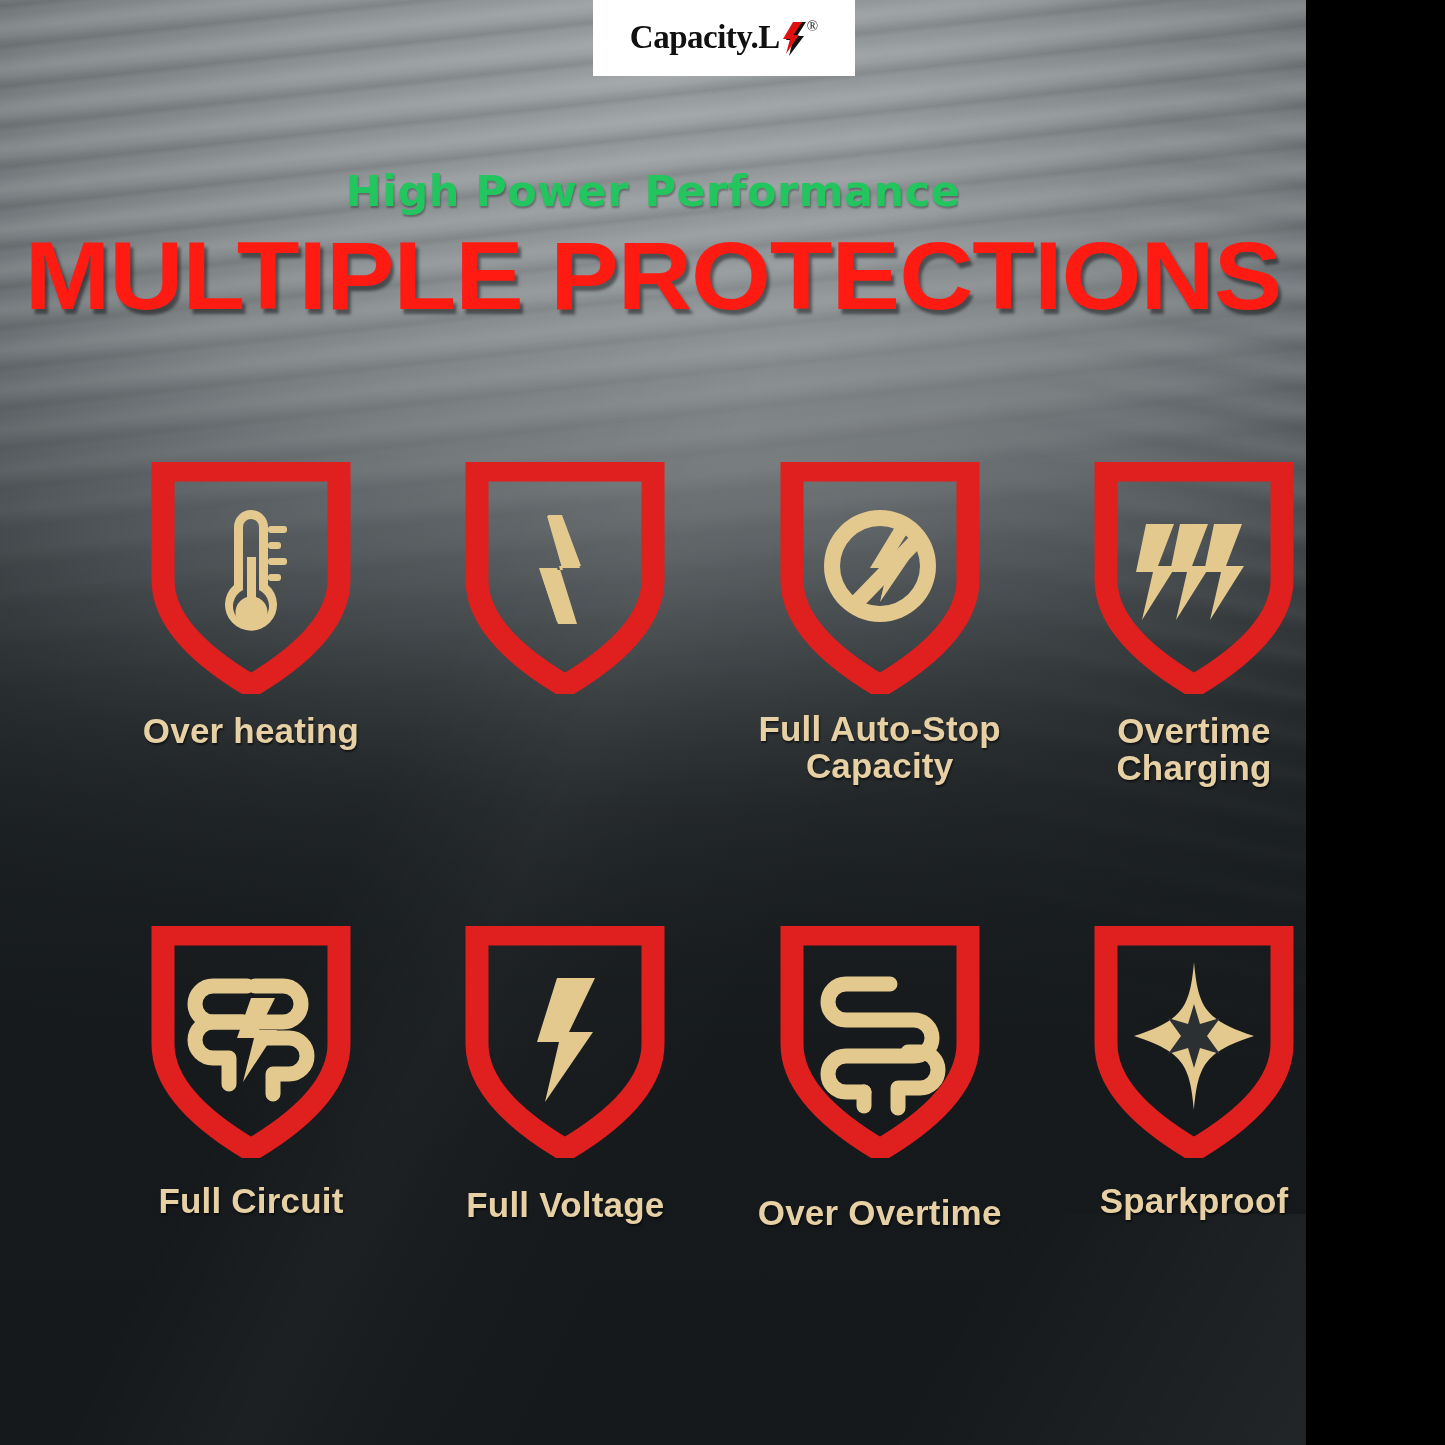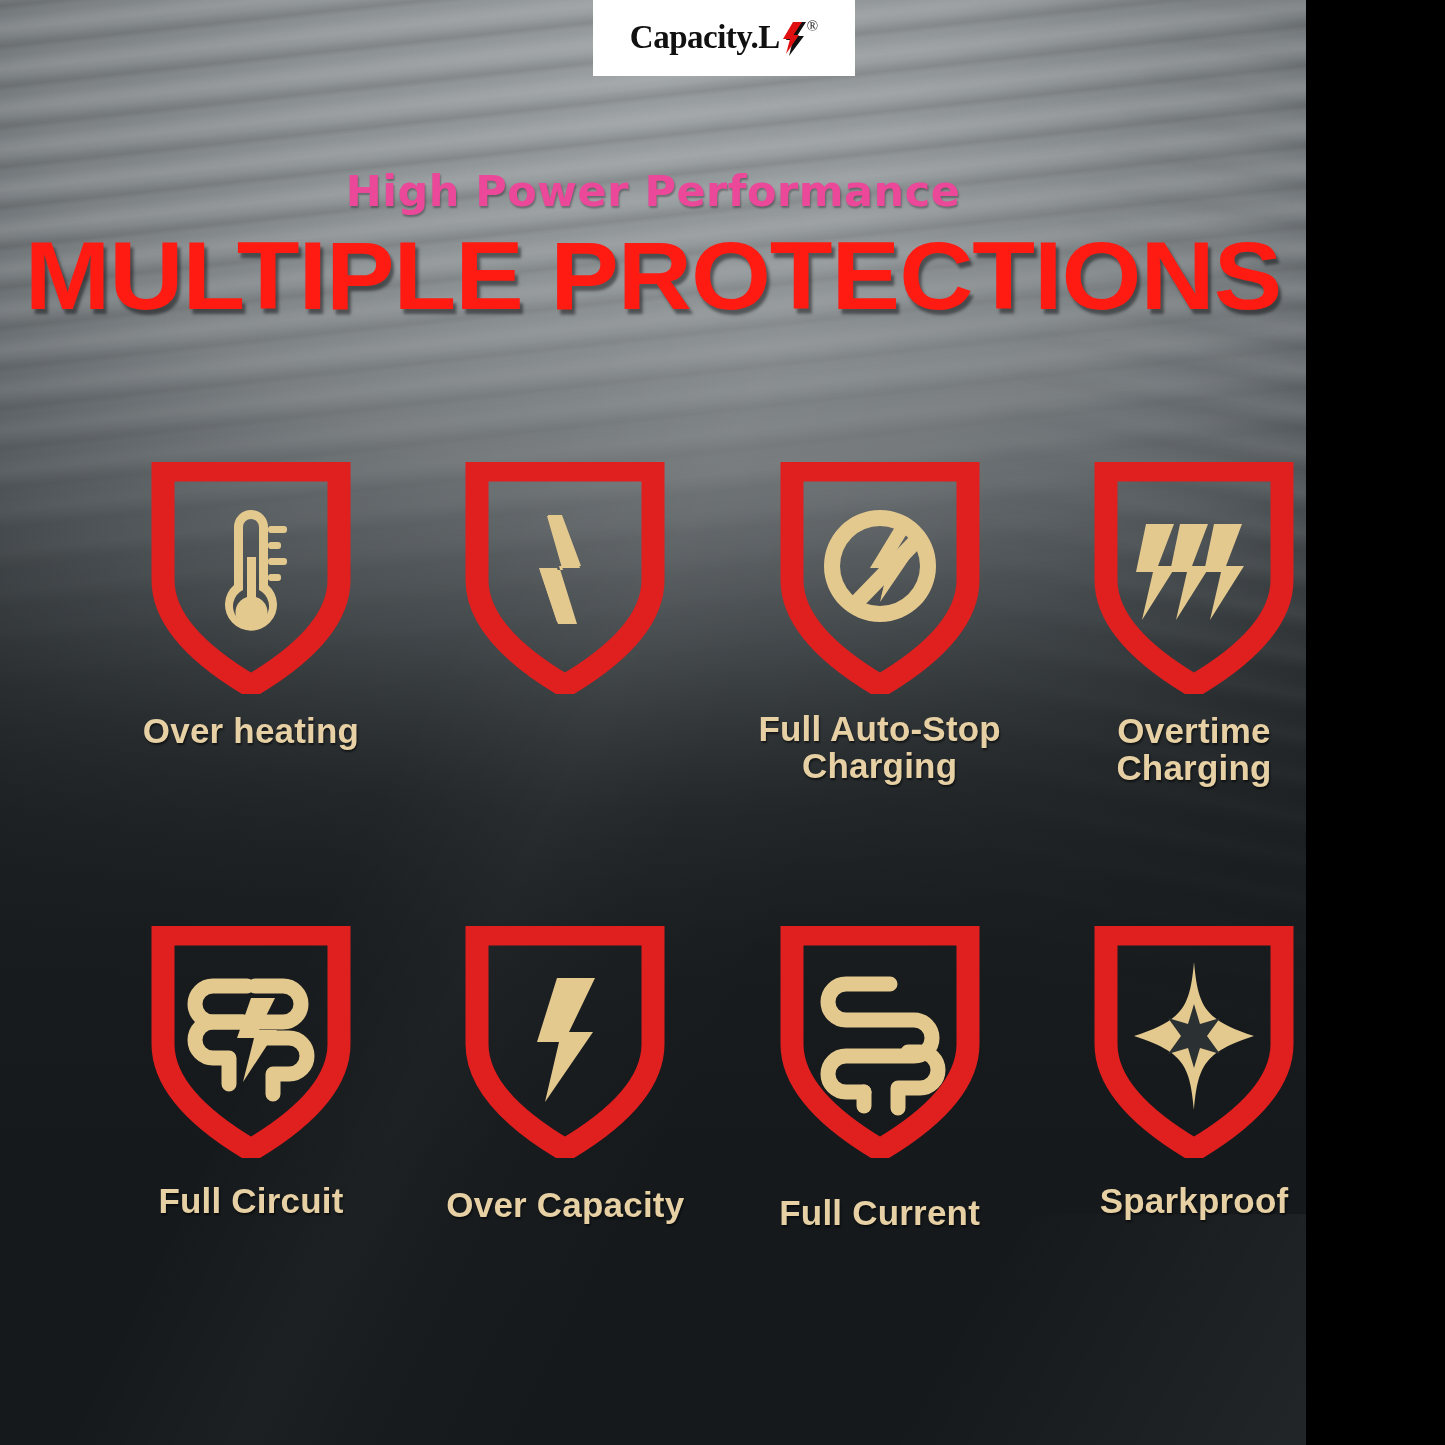--- a/index.html
+++ b/index.html
@@ -149,21 +149,21 @@
 
   
   #heading-block {
     position: absolute;
     left: 0;
     top: 170px;
     width: 100%;
     text-align: center;
   }
   #subtitle {
-    color: #ec4899;
+    color: #22c55e;
     font-family: "DejaVu Sans", sans-serif;
     font-size: 43px;
     font-weight: bold;
     letter-spacing: 0.5px;
     line-height: 1;
     text-shadow: 1px 2px 2px rgba(0,0,0,0.32);
   }
   #title {
     margin-top: 14px;
     color: #ff1a12;
@@ -291,21 +291,21 @@
             <g fill="#e4c98f">
               <path d="M100 48 a56 56 0 1 0 0 112 a56 56 0 1 0 0 -112 z
                        M100 64 a40 40 0 1 1 0 80 a40 40 0 1 1 0 -80 z"></path>
               <path d="M68 138 L132 72 L143 83 L79 149 Z"></path>
               <path d="M118 60 L134 60 L112 96 L130 96 L100 140 L108 106 L90 106 Z"></path>
               <path d="M119 62 L131 62 L110 94 L127 94 L101 136 L109 104 L93 104 Z" fill="#e4c98f"></path>
             </g>
           </svg>
         </div>
         <div class="cell-label">Full Auto-Stop
-Charging</div>
+Capacity</div>
       </div>
 
       <div class="cell">
         <div class="shield-wrap">
           <svg viewBox="0 0 200 232" aria-hidden="true">
             <path d="M12 8 L188 8 L188 118 Q188 172 100 224 Q12 172 12 118 Z" fill="none" stroke="#e01f1f" stroke-width="23" stroke-linejoin="miter"></path>
             <g fill="#e4c98f">
               <path d="M52 62 L80 62 L64 104 L82 104 L48 158 L59 110 L42 110 Z"></path>
               <path d="M86 62 L114 62 L98 104 L116 104 L82 158 L93 110 L76 110 Z"></path>
               <path d="M120 62 L148 62 L132 104 L150 104 L116 158 L127 110 L110 110 Z"></path>
@@ -337,35 +337,35 @@
 
       <div class="cell">
         <div class="shield-wrap">
           <svg viewBox="0 0 200 232" aria-hidden="true">
             <path d="M12 8 L188 8 L188 118 Q188 172 100 224 Q12 172 12 118 Z" fill="none" stroke="#e01f1f" stroke-width="23" stroke-linejoin="miter"></path>
             <g fill="#e4c98f">
               <path d="M92 52 L130 52 L104 106 L128 106 L80 176 L94 116 L72 116 Z"></path>
             </g>
           </svg>
         </div>
-        <div class="cell-label">Over Capacity</div>
+        <div class="cell-label">Full Voltage</div>
       </div>
 
       <div class="cell">
         <div class="shield-wrap">
           <svg viewBox="0 0 200 232" aria-hidden="true">
             <path d="M12 8 L188 8 L188 118 Q188 172 100 224 Q12 172 12 118 Z" fill="none" stroke="#e01f1f" stroke-width="23" stroke-linejoin="miter"></path>
             <g fill="none" stroke="#e4c98f" stroke-width="15" stroke-linecap="round" stroke-linejoin="round">
               <path d="M110 58 L66 58 a18 18 0 0 0 0 36 L134 94 a18 18 0 0 1 0 36 L66 130 a18 18 0 0 0 0 36 L84 166"></path>
               <path d="M84 166 L84 180"></path>
               <path d="M128 126 L140 126 a18 18 0 0 1 0 36 L118 162 L118 182"></path>
             </g>
           </svg>
         </div>
-        <div class="cell-label">Full Current</div>
+        <div class="cell-label">Over Overtime</div>
       </div>
 
       <div class="cell">
         <div class="shield-wrap">
           <svg viewBox="0 0 200 232" aria-hidden="true">
             <path d="M12 8 L188 8 L188 118 Q188 172 100 224 Q12 172 12 118 Z" fill="none" stroke="#e01f1f" stroke-width="23" stroke-linejoin="miter"></path>
             <g fill="#e4c98f">
               <path d="M100 36
                        C104 80 110 94 160 110
                        C110 126 104 140 100 184

